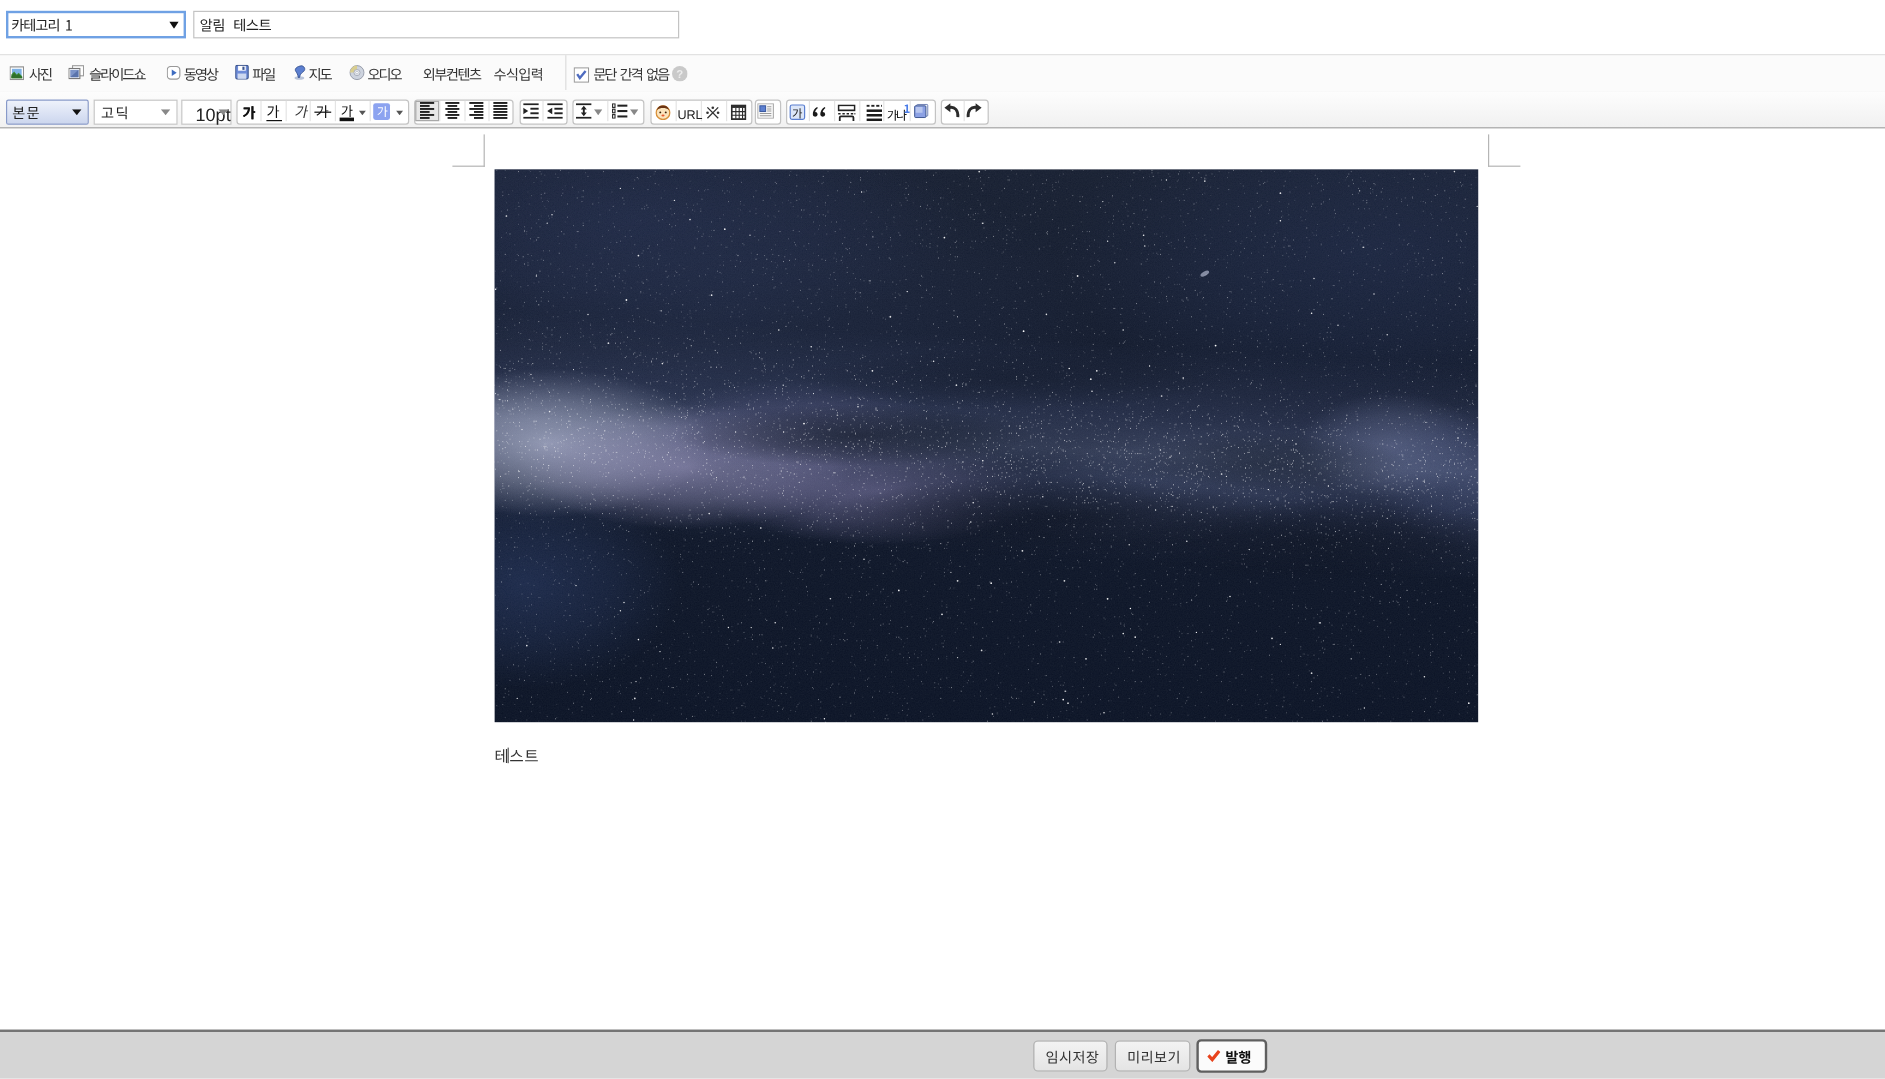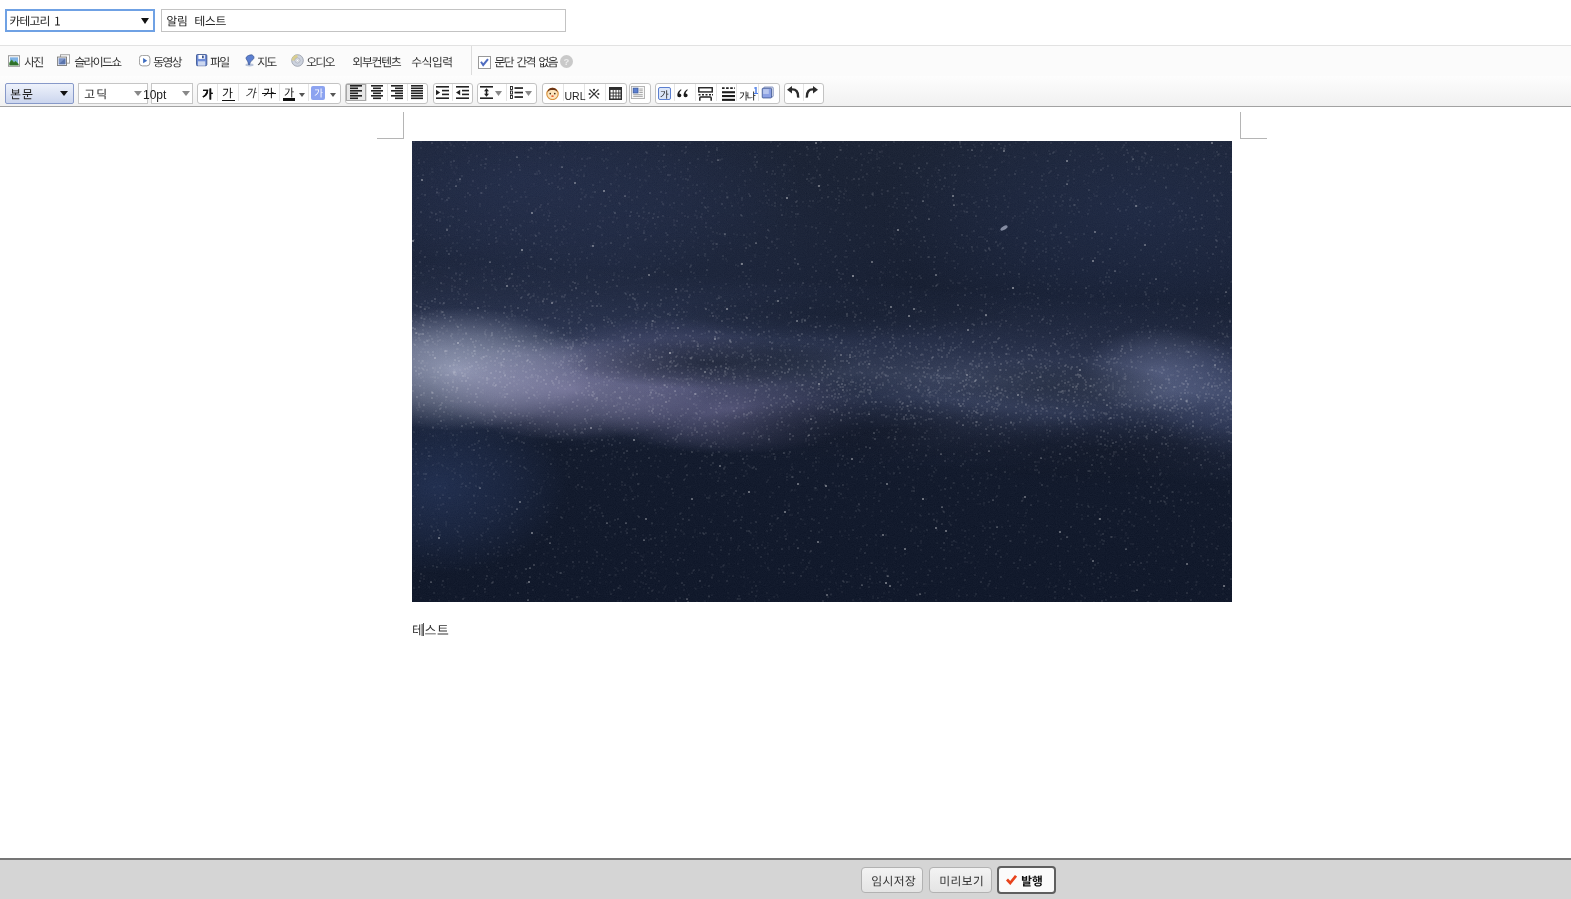--- a/index.html
+++ b/index.html
@@ -89,21 +89,21 @@
       <path d="M0 0 L8 0 L4.0 5 Z" fill="#111"></path>
     </svg></div>
 <div style="position:absolute;left:78px;top:83px;width:68px;height:19px;border:1px solid #c6c6c6;background:#fff"></div>
 <svg style="position:absolute;left:83.5px;top:85.7px;overflow:visible" width="24" height="16" viewBox="0 -12.6 24 16.2">
     <path d="M1.6 -8.8H8.6V-8.0H1.6ZM0.6 -1.4H10.4V-0.6H0.6ZM4.4 -5.3H5.4V-1.0H4.4ZM8.2 -8.8H9.2V-7.8Q9.2 -7.1 9.2 -6.3Q9.2 -5.6 9.1 -4.7Q9.0 -3.8 8.8 -2.7L7.8 -2.9Q8.1 -4.4 8.2 -5.6Q8.2 -6.8 8.2 -7.8Z M13.5 -5.0H14.4Q15.6 -5.0 16.5 -5.0Q17.4 -5.1 18.1 -5.1Q18.9 -5.2 19.7 -5.4L19.8 -4.5Q19.0 -4.4 18.2 -4.3Q17.4 -4.2 16.5 -4.2Q15.6 -4.2 14.4 -4.2H13.5ZM13.5 -9.0H18.6V-8.2H14.5V-4.6H13.5ZM14.5 -2.9H21.7V0.9H20.7V-2.1H14.5ZM20.7 -9.9H21.7V-3.5H20.7Z" fill="#222"></path>
   </svg>
 <div style="position:absolute;left:134px;top:91px;line-height:0"><svg width="8" height="5" viewBox="0 0 8 5">
       <path d="M0 0 L8 0 L4.0 5 Z" fill="#888"></path>
     </svg></div>
 <div style="position:absolute;left:151px;top:83px;width:40px;height:19px;border:1px solid #c6c6c6;background:#fff"></div>
-<div style="position:absolute;left:143px;top:87.5px;font-size:12px;color:#222">10pt</div>
+<div style="position:absolute;left:163px;top:87.5px;font-size:15px;color:#222">10pt</div>
 <div style="position:absolute;left:182px;top:91px;line-height:0"><svg width="8" height="5" viewBox="0 0 8 5">
       <path d="M0 0 L8 0 L4.0 5 Z" fill="#888"></path>
     </svg></div>
 <div style="position:absolute;left:197px;top:83px;width:142px;height:19px;border:1px solid #c3c3c3;border-radius:3px;background:#fff"></div>
 <div style="position:absolute;left:217px;top:84px;width:1px;height:17px;background:#e4e4e4"></div>
 <div style="position:absolute;left:238px;top:84px;width:1px;height:17px;background:#e4e4e4"></div>
 <div style="position:absolute;left:258px;top:84px;width:1px;height:17px;background:#e4e4e4"></div>
 <div style="position:absolute;left:279px;top:84px;width:1px;height:17px;background:#e4e4e4"></div>
 <div style="position:absolute;left:308px;top:84px;width:1px;height:17px;background:#e4e4e4"></div>
 <svg style="position:absolute;left:202px;top:85.9px;overflow:visible" width="11" height="16" viewBox="0 -12.6 11 16.2">

